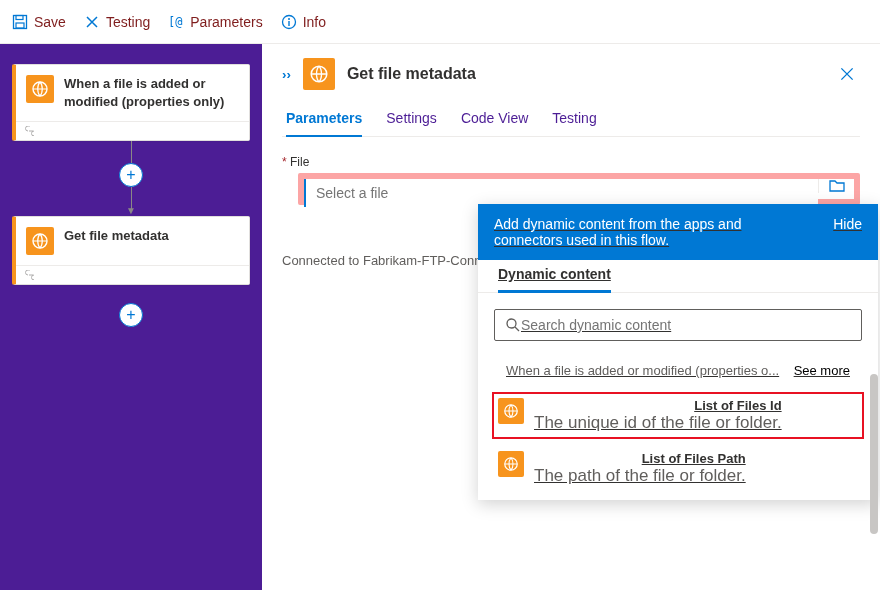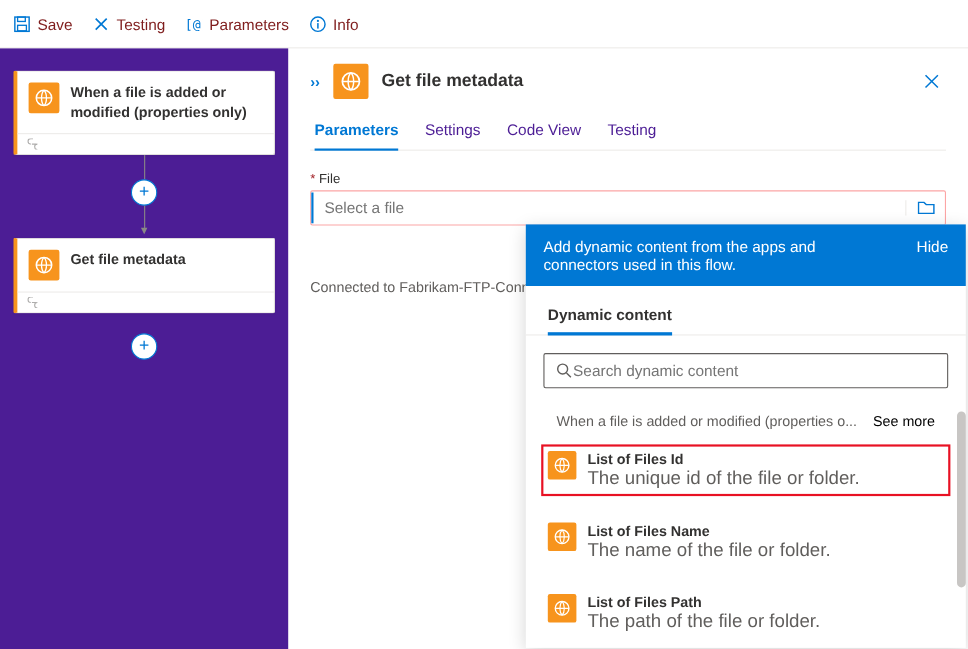--- a/index.html
+++ b/index.html
@@ -33,44 +33,44 @@
     .detail-title { font-weight: 600; font-size: 16px; flex: 1; }
     .close-btn { background: none; border: none; color: #0078d4; cursor: pointer; font-size: 20px; padding: 4px; }
     
     .tabs { display: flex; gap: 24px; border-bottom: 1px solid #edebe9; margin-bottom: 18px; padding-left: 4px; }
     .tab { padding: 8px 0 10px; background: none; border: none; font-size: 14px; cursor: pointer; font-family: inherit; color: #4c1d95; position: relative; }
     .tab.active { color: #0078d4; font-weight: 600; }
     .tab.active::after { content: ''; position: absolute; bottom: -1px; left: 0; right: 0; height: 2px; background: #0078d4; }
     
     .field-label { font-size: 12px; margin-bottom: 4px; }
     .required { color: #a4262c; }
-    .file-input-wrap { display: flex; align-items: center; border: 1px solid #fca5a5; border-radius: 2px; height: 32px; }
+    .file-input-wrap { display: flex; align-items: flex-start; border: 6px solid #fca5a5; border-radius: 2px; height: 32px; margin-left: 16px; }
     .file-input { flex: 1; border: none; padding: 6px 10px; font-size: 14px; outline: none; font-family: inherit; border-left: 2px solid #0078d4; }
     .folder-btn { width: 36px; background: none; border: none; border-left: 1px solid #edebe9; color: #0078d4; cursor: pointer; display: flex; align-items: center; justify-content: center; }
     
     .connected-text { margin-top: 48px; font-size: 13px; color: #605e5c; }
     
     
-    .flyout { position: absolute; left: 478px; top: 204px; width: 400px; background: #fff; box-shadow: 0 4px 16px rgba(0,0,0,0.18); }
+    .flyout { position: absolute; left: 478px; top: 204px; width: 400px; background: #fff; box-shadow: 0 4px 16px rgba(0,0,0,0.18); text-decoration: underline; }
     .flyout-banner { background: #0078d4; color: #fff; padding: 12px 16px; display: flex; align-items: flex-start; justify-content: space-between; font-size: 14px; }
     .hide-btn { background: none; border: none; color: #fff; cursor: pointer; font-size: 14px; font-family: inherit; }
     
-    .flyout-tabs { display: flex; gap: 28px; padding: 12px 20px 0; border-bottom: 1px solid #edebe9; }
+    .flyout-tabs { display: flex; gap: 28px; padding: 0 20px 0; border-bottom: 1px solid #edebe9; }
     .flyout-tab { padding: 6px 0 10px; background: none; border: none; font-size: 14px; cursor: pointer; font-family: inherit; color: #605e5c; position: relative; }
     .flyout-tab.active { font-weight: 600; color: #323130; }
     .flyout-tab.active::after { content: ''; position: absolute; bottom: -1px; left: 0; right: 0; height: 3px; background: #0078d4; }
     
     .search-wrap { padding: 16px; }
     .search-box { display: flex; align-items: center; border: 1px solid #605e5c; border-radius: 2px; height: 32px; padding: 0 10px; gap: 0; }
     .search-box input { flex: 1; border: none; outline: none; font-size: 14px; font-family: inherit; }
     
     .section-head { display: flex; justify-content: space-between; padding: 6px 28px; color: #605e5c; font-size: 13px; }
     .see-more { background: none; border: none; color: #000000; font-size: 13px; cursor: pointer; font-family: inherit; }
     
-    .results { padding: 8px 14px; display: flex; flex-direction: column; gap: 18px; overflow-y: auto; }
+    .results { padding: 8px 14px; display: flex; flex-direction: column; gap: 6px; overflow-y: auto; text-align: right; }
     .result-item { display: flex; gap: 10px; padding: 6px 6px; align-items: flex-start; cursor: pointer; }
     .result-item.highlighted { border: 2px solid #e81123; padding: 4px 4px; }
     .result-icon { width: 26px; height: 26px; background: #F7941D; border-radius: 2px; flex-shrink: 0; display: flex; align-items: center; justify-content: center; }
     .result-title { font-weight: 600; font-size: 13px; }
     .result-desc { font-size: 17px; color: #605e5c; }
     
     .scrollbar-hint { position: absolute; right: 0; top: 170px; width: 8px; height: 160px; background: #c8c6c4; border-radius: 4px; }
     
     svg { display: block; }
     .link-tiny { width: 14px; height: 10px; opacity: 0.5; }
@@ -237,31 +237,19 @@
       </div>
     </div>
     <div class="result-item">
       <div class="result-icon">
           <svg width="16" height="16" viewBox="0 0 18 18">
             <circle cx="9" cy="9" r="7" fill="none" stroke="#fff" stroke-width="1.4"></circle>
             <path d="M2 9 H16 M9 2 C6 5 6 13 9 16 M9 2 C12 5 12 13 9 16" fill="none" stroke="#fff" stroke-width="1.2"></path>
           </svg>
         </div>
       <div>
-        <div class="result-title">List of Files Name</div>
-        <div class="result-desc">The name of the file or folder.</div>
-      </div>
-    </div>
-    <div class="result-item">
-      <div class="result-icon">
-          <svg width="16" height="16" viewBox="0 0 18 18">
-            <circle cx="9" cy="9" r="7" fill="none" stroke="#fff" stroke-width="1.4"></circle>
-            <path d="M2 9 H16 M9 2 C6 5 6 13 9 16 M9 2 C12 5 12 13 9 16" fill="none" stroke="#fff" stroke-width="1.2"></path>
-          </svg>
-        </div>
-      <div>
         <div class="result-title">List of Files Path</div>
         <div class="result-desc">The path of the file or folder.</div>
       </div>
     </div>
   </div>
   <div class="scrollbar-hint"></div>
 </div>
 
 </body></html>

